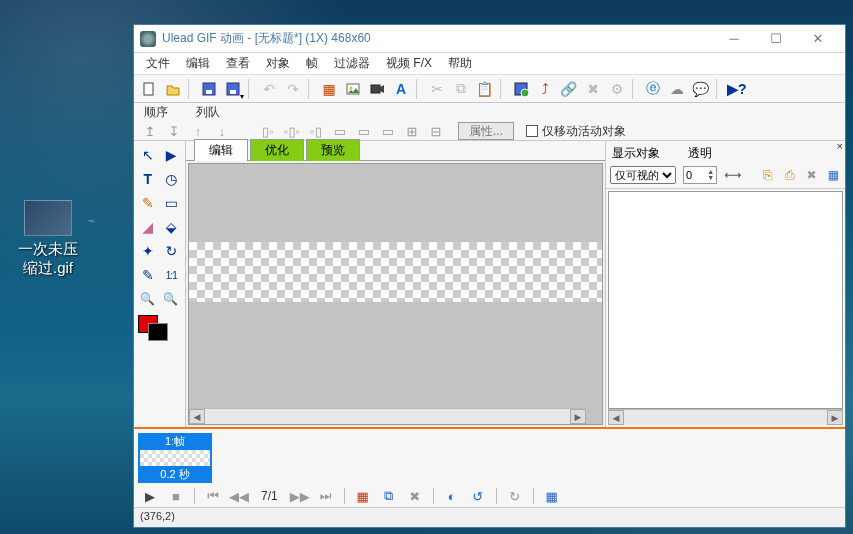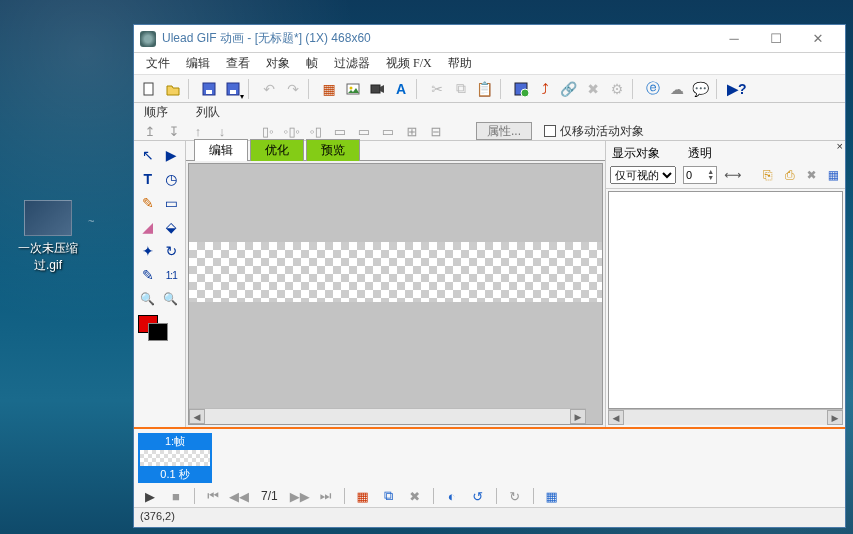--- a/index.html
+++ b/index.html
@@ -2,40 +2,40 @@
 <html><head>
 <meta charset="utf-8">
 <style>
 * { box-sizing: border-box; margin: 0; padding: 0; font-family: "Microsoft YaHei", "SimSun", sans-serif; }
 body { width: 853px; height: 534px; background: linear-gradient(180deg, #0d3a5c 0%, #0a4b6e 25%, #0c5a7e 50%, #1a6a8c 75%, #0f4a6a 100%); position: relative; overflow: hidden; }
 body::before { content: ""; position: absolute; inset: 0; background:
   radial-gradient(circle at 10% 10%, rgba(255,255,255,0.15) 0%, transparent 30%),
   radial-gradient(circle at 90% 90%, rgba(255,255,255,0.08) 0%, transparent 40%);
   pointer-events: none;
 }
-.desktop-icon { position: absolute; left: 12px; top: 200px; width: 72px; text-align: center; color: #fff; font-size: 12px; text-shadow: 1px 1px 2px #000; }
+.desktop-icon { position: absolute; left: 12px; top: 200px; width: 72px; text-align: center; color: #fff; font-size: 15px; text-shadow: 1px 1px 2px #000; }
 .desktop-icon .thumb { width: 48px; height: 36px; margin: 0 auto 4px; background: linear-gradient(135deg,#2a4a6a,#4a6a8a); border: 1px solid rgba(255,255,255,0.3); }
 .desktop-bird { position: absolute; left: 88px; top: 215px; color: rgba(255,255,255,0.5); font-size: 11px; }
 .window { position: absolute; left: 133px; top: 24px; width: 713px; height: 504px; background: #f0f0f0; border: 1px solid #4a7aa8; display: flex; flex-direction: column; }
 .titlebar { height: 28px; background: #fff; display: flex; align-items: center; padding: 0 6px; border-bottom: 1px solid #d0d0d0; }
 .titlebar .app-icon { width: 16px; height: 16px; margin-right: 6px; background: radial-gradient(circle,#8aa 30%,#466 70%); border-radius: 3px; }
 .titlebar .title { flex: 1; font-size: 12px; color: #4a7aa8; }
 .win-controls { display: flex; }
 .win-btn { width: 42px; height: 26px; display: flex; align-items: center; justify-content: center; color: #777; font-size: 13px; }
 .menubar { height: 22px; background: #fff; display: flex; align-items: center; padding: 0 4px; font-size: 12px; color: #333; border-bottom: 1px solid #e0e0e0; }
-.menubar span { padding: 2px 8px; font-family: Liberation Serif, serif; }
+.menubar span { padding: 2px 8px; }
 .toolbar { height: 28px; background: #f6f6f6; border-bottom: 1px solid #c8c8c8; display: flex; align-items: center; padding: 0 4px; gap: 2px; }
 .tbtn { width: 22px; height: 22px; display: flex; align-items: center; justify-content: center; font-size: 14px; color: #444; border: 1px solid transparent; }
 .tbtn.disabled { color: #bbb; }
 .tsep { width: 6px; height: 20px; border-left: 1px solid #ccc; margin: 0 2px; }
 .secondbar { height: 38px; background: #f6f6f6; border-bottom: 1px solid #c8c8c8; padding: 0 6px; font-size: 12px; color: #333; }
 .secondbar .labels { display: flex; gap: 28px; padding: 1px 0 0 4px; }
 .secondbar .row2 { display: flex; align-items: center; gap: 4px; padding-top: 1px; }
 .secondbar .sbtn { width: 20px; height: 18px; display: flex; align-items: center; justify-content: center; color: #999; font-size: 13px; }
-.prop-btn { height: 18px; padding: 0 10px; font-size: 12px; background: #e8e8e8; border: 1px solid #999; color: #777; margin-left: 26px; }
+.prop-btn { height: 18px; padding: 0 10px; font-size: 12px; background: #e8e8e8; border: 1px solid #999; color: #777; margin-left: 8px; }
 .chk { display: flex; align-items: center; gap: 4px; margin-left: 8px; font-size: 12px; }
 .chk .box { width: 12px; height: 12px; border: 1px solid #555; background: #fff; }
 .workspace { flex: 1; display: flex; background: #f0f0f0; min-height: 0; }
 .tool-palette { width: 52px; background: #f6f6f6; border-right: 1px solid #c8c8c8; padding: 4px; }
 .tool-row { display: flex; gap: 4px; margin-bottom: 4px; }
 .tool { width: 20px; height: 20px; display: flex; align-items: center; justify-content: center; font-size: 14px; color: #003399; border: 1px solid transparent; }
 .swatch-area { margin-top: 6px; position: relative; height: 28px; }
 .swatch-fg { position: absolute; width: 20px; height: 18px; background: #e00000; border: 1px solid #000; left: 0; top: 0; }
 .swatch-bg { position: absolute; width: 20px; height: 18px; background: #000; border: 1px solid #888; left: 10px; top: 8px; }
 .center-col { flex: 1; display: flex; flex-direction: column; min-width: 0; }
@@ -280,21 +280,21 @@
         <div class="arr">▶</div>
       </div>
     </div>
   </div>
 
   <div class="timeline">
     <div style="flex:1;display:flex;align-items:flex-start">
       <div class="frame-thumb">
         <div class="hdr">1:帧</div>
         <div class="img"></div>
-        <div class="ftr">0.1 秒</div>
+        <div class="ftr">0.2 秒</div>
       </div>
     </div>
     <div class="playbar">
       <div class="pbtn2">▶</div>
       <div class="pbtn2" style="color:#999">■</div>
       <div class="psep"></div>
       <div class="pbtn2" style="color:#999">⏮</div>
       <div class="pbtn2" style="color:#999">◀◀</div>
       <span class="pcount">7/1</span>
       <div class="pbtn2" style="color:#999">▶▶</div>

